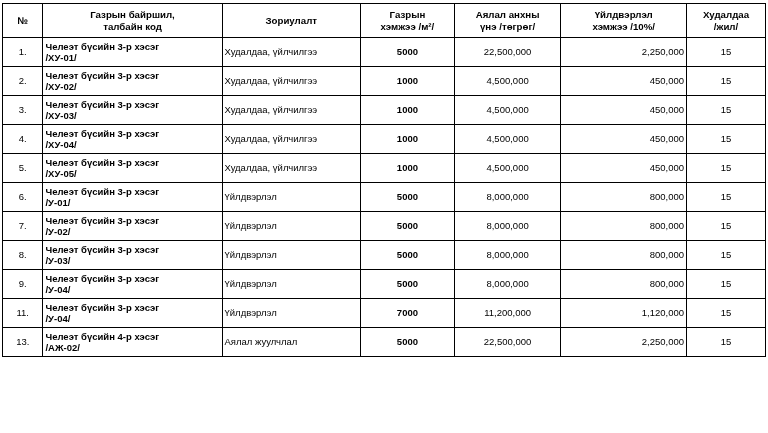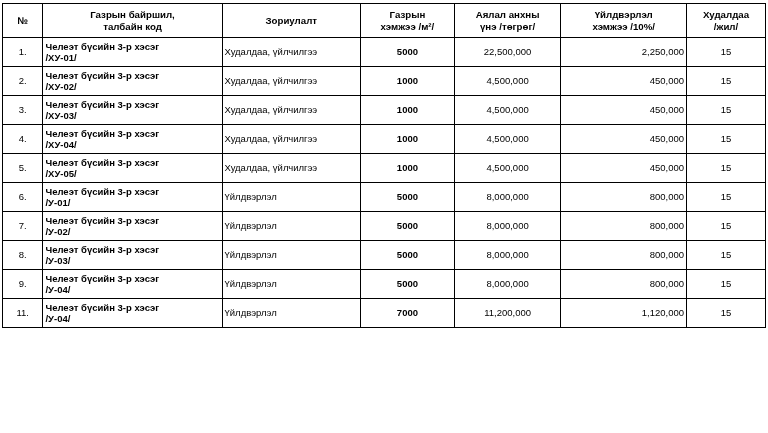--- a/index.html
+++ b/index.html
@@ -220,15 +220,27 @@
         <td class="loc">
           <span class="l1">Челеэт бүсийн 3-р хэсэг</span>
           <span class="l2">/У-04/</span>
         </td>
         <td class="purpose">Үйлдвэрлэл</td>
         <td class="size">7000</td>
         <td class="price">11,200,000</td>
         <td class="deposit">1,120,000</td>
         <td class="term">15</td>
       </tr>
+      <tr>
+        <td class="no">13.</td>
+        <td class="loc">
+          <span class="l1">Челеэт бүсийн 4-р хэсэг</span>
+          <span class="l2">/АЖ-02/</span>
+        </td>
+        <td class="purpose">Аялал жуулчлал</td>
+        <td class="size">5000</td>
+        <td class="price">22,500,000</td>
+        <td class="deposit">2,250,000</td>
+        <td class="term">15</td>
+      </tr>
     </tbody>
   </table>
 </div>
 
 </body></html>

